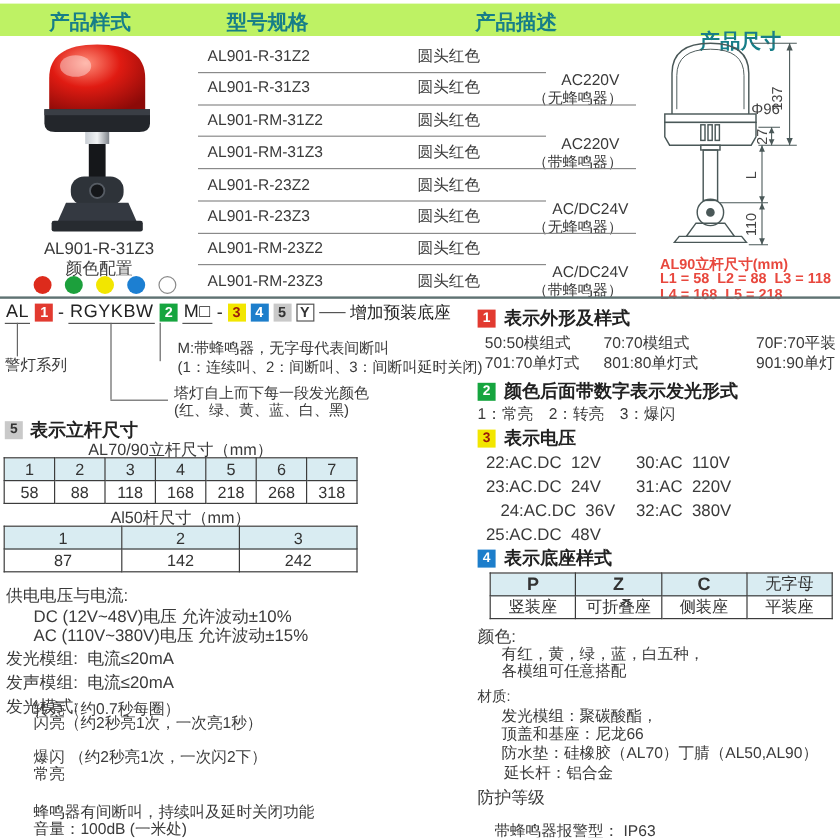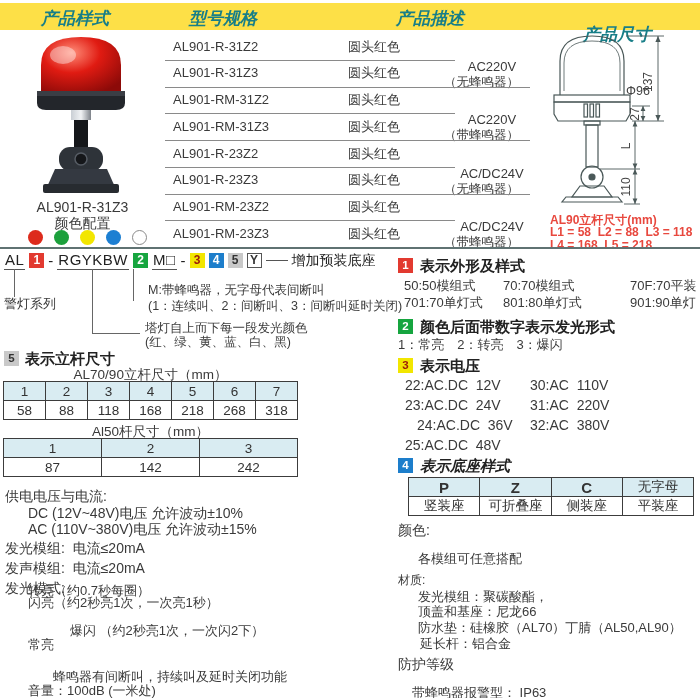--- a/index.html
+++ b/index.html
@@ -26,21 +26,21 @@
   .dot{display:inline-block;width:15px;height:15px;border-radius:50%;margin-right:11px;}
   .dot.white{border:1.4px solid #8a8a8a;width:13px;height:13px;}
   .rednote{position:absolute;font-size:12px;color:#e8483e;white-space:pre;font-weight:bold;}
   .small{font-size:12.5px;}
 </style>
 </head>
 <body>
 
 <div class="page">
 
-  <div class="hdr" style="background: #fde047; font-style: italic;">
+  <div class="hdr" style="background: #bef264;">
     <span style="left:0;width:150px;">产品样式</span>
     <span style="left:148px;width:150px;">型号规格</span>
     <span style="left:360px;width:140px;">产品描述</span>
     <span style="left:547px;width:140px;margin-top:16px;">产品尺寸</span>
   </div>
 
   <svg class="abs" style="left:25px;top:33px;" width="112" height="164" viewBox="0 0 112 164">
     <defs>
       <radialGradient id="gr" cx="38%" cy="28%" r="80%">
         <stop offset="0%" stop-color="#ff8d79"></stop>
@@ -229,24 +229,24 @@
     </table>
 
   <div class="txt" style="left:5px;top:488px;font-size:14px;">供电电压与电流:</div>
   <div class="txt" style="left:28px;top:505px;font-size:14px;">DC (12V~48V)电压 允许波动±10%</div>
   <div class="txt" style="left:28px;top:521px;font-size:14px;">AC (110V~380V)电压 允许波动±15%</div>
   <div class="txt" style="left:5px;top:540px;font-size:14px;">发光模组:  电流≤20mA</div>
   <div class="txt" style="left:5px;top:560px;font-size:14px;">发声模组:  电流≤20mA</div>
   <div class="txt" style="left:5px;top:580px;font-size:14px;">发光模式:</div>
   <div class="txt" style="left:28px;top:596px;">闪亮（约2秒亮1次，一次亮1秒）</div>
   <div class="txt" style="left:28px;top:584px;">转亮（约0.7秒每圈）</div>
-  <div class="txt" style="left:28px;top:624px;margin-left:42px;">爆闪 （约2秒亮1次，一次闪2下）</div>
+  <div class="txt" style="left:28px;top:624px;">爆闪 （约2秒亮1次，一次闪2下）</div>
   <div class="txt" style="left:28px;top:638px;">常亮</div>
   <div class="txt" style="left:5px;top:654px;font-size:14px;margin-top:44px;">发声模式</div>
-  <div class="txt" style="left:28px;top:670px;margin-left:25px;">蜂鸣器有间断叫，持续叫及延时关闭功能</div>
+  <div class="txt" style="left:28px;top:670px;">蜂鸣器有间断叫，持续叫及延时关闭功能</div>
   <div class="txt" style="left:28px;top:684px;">音量：100dB (一米处)</div>
 
   <span class="nbox" style="left: 398px; top: 258px; background: rgb(226, 58, 48);">1</span>
   <div class="txt sect-title" style="left:420px;top:257px;">表示外形及样式</div>
   <div class="txt" style="left:404px;top:279px;">50:50模组式</div>
   <div class="txt" style="left:503px;top:279px;">70:70模组式</div>
   <div class="txt" style="left:630px;top:279px;">70F:70平装</div>
   <div class="txt" style="left:404px;top:296px;">701:70单灯式</div>
   <div class="txt" style="left:503px;top:296px;">801:80单灯式</div>
   <div class="txt" style="left:630px;top:296px;">901:90单灯</div>
@@ -259,39 +259,40 @@
   <div class="txt sect-title" style="left:420px;top:357px;">表示电压</div>
   <div class="txt" style="left:405px;top:377px;font-size:14px;">22:AC.DC  12V</div>
   <div class="txt" style="left:405px;top:397px;font-size:14px;">23:AC.DC  24V</div>
   <div class="txt" style="left:405px;top:417px;font-size:14px;margin-left:12px;">24:AC.DC  36V</div>
   <div class="txt" style="left:405px;top:437px;font-size:14px;">25:AC.DC  48V</div>
   <div class="txt" style="left:530px;top:377px;font-size:14px;">30:AC  110V</div>
   <div class="txt" style="left:530px;top:397px;font-size:14px;">31:AC  220V</div>
   <div class="txt" style="left:530px;top:417px;font-size:14px;">32:AC  380V</div>
 
   <span class="nbox" style="left: 398px; top: 458px; background: rgb(29, 126, 203);">4</span>
-  <div class="txt sect-title" style="left:420px;top:457px;font-style:italic;">表示底座样式</div>
+  <div class="txt sect-title" style="left:420px;top:457px;">表示底座样式</div>
   <table class="abs" style="left:408px;top:477px;width:286px;">
     <tbody>
         <tr style="background: rgb(217, 236, 242);">
       <td style="font-weight:bold;font-size:15px;">P</td>
       <td style="font-weight:bold;font-size:15px;">Z</td>
       <td style="font-weight:bold;font-size:15px;">C</td>
       <td>无字母</td>
     </tr>
     <tr>
       <td>竖装座</td>
       <td>可折叠座</td>
       <td>侧装座</td>
       <td>平装座</td>
     </tr>
   </tbody>
     </table>
 
   <div class="txt" style="left:398px;top:522px;font-size:14px;">颜色:</div>
+  <div class="txt" style="left:418px;top:538px;">有红，黄，绿，蓝，白五种，</div>
   <div class="txt" style="left:418px;top:552px;">各模组可任意搭配</div>
   <div class="txt" style="left:398px;top:574px;font-size:12px;">材质:</div>
   <div class="txt" style="left:418px;top:590px;">发光模组：聚碳酸酯，</div>
   <div class="txt" style="left:418px;top:605px;">顶盖和基座：尼龙66</div>
   <div class="txt" style="left:418px;top:621px;">防水垫：硅橡胶（AL70）丁腈（AL50,AL90）</div>
   <div class="txt" style="left:420px;top:637px;">延长杆：铝合金</div>
   <div class="txt" style="left:398px;top:656px;font-size:14px;">防护等级</div>
   <div class="txt" style="left:412px;top:686px;">带蜂鸣器报警型： IP63</div>
 
 </div>

